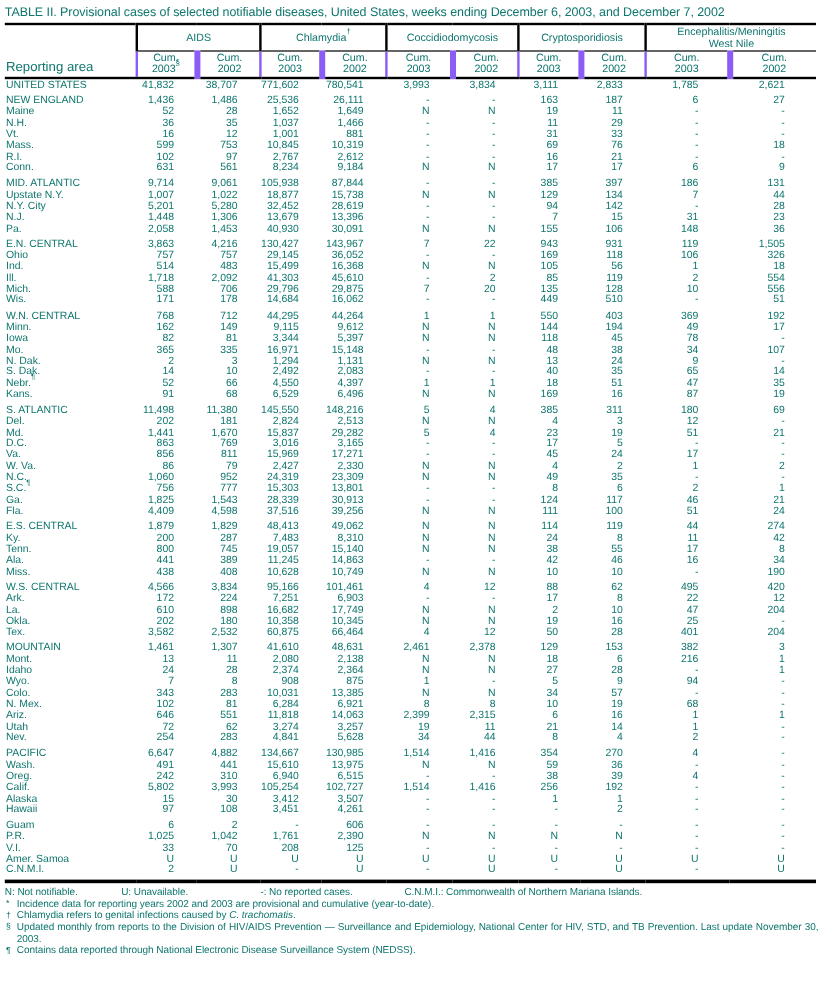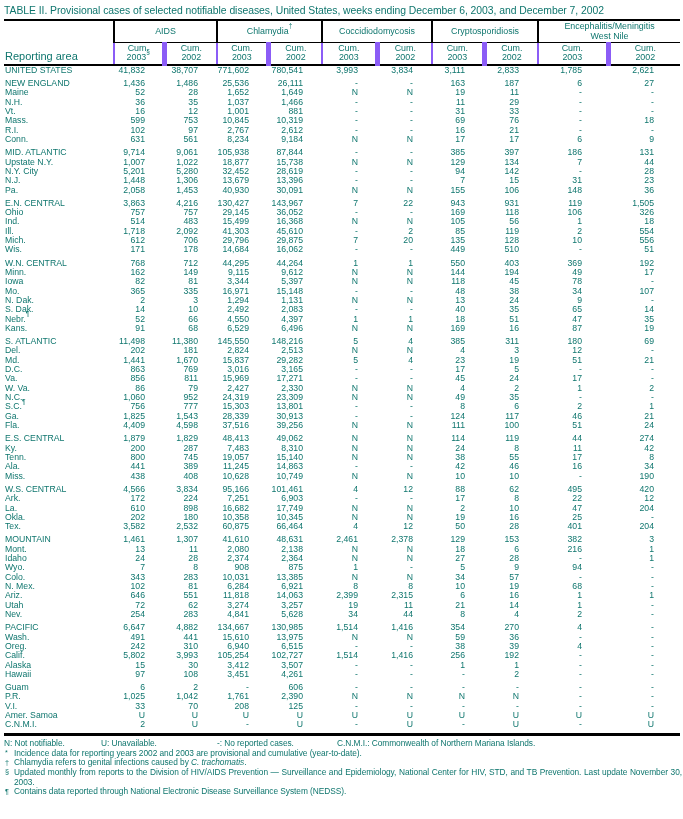--- a/index.html
+++ b/index.html
@@ -338,21 +338,21 @@
           <td class="num">45,610</td>
           <td class="num">-</td>
           <td class="num">2</td>
           <td class="num">85</td>
           <td class="num">119</td>
           <td class="num">2</td>
           <td class="num">554</td>
         </tr>
         <tr>
           <td class="area">Mich.</td>
-          <td class="num">612</td>
+          <td class="num">588</td>
           <td class="num">706</td>
           <td class="num">29,796</td>
           <td class="num">29,875</td>
           <td class="num">7</td>
           <td class="num">20</td>
           <td class="num">135</td>
           <td class="num">128</td>
           <td class="num">10</td>
           <td class="num">556</td>
         </tr>

